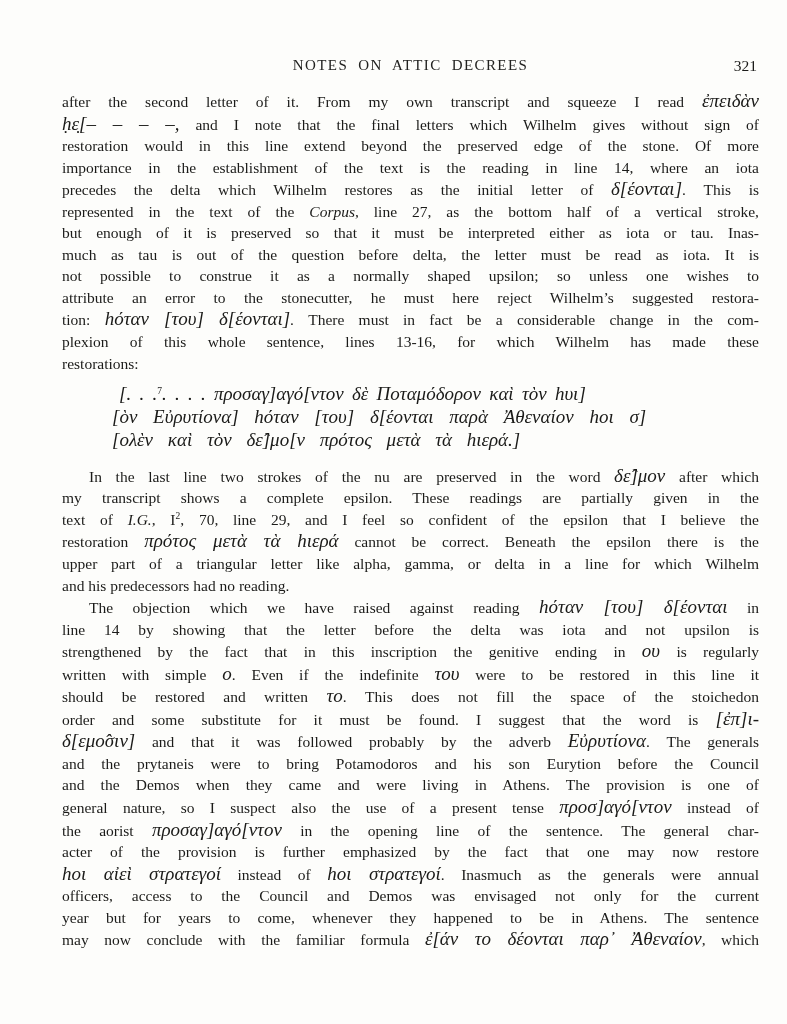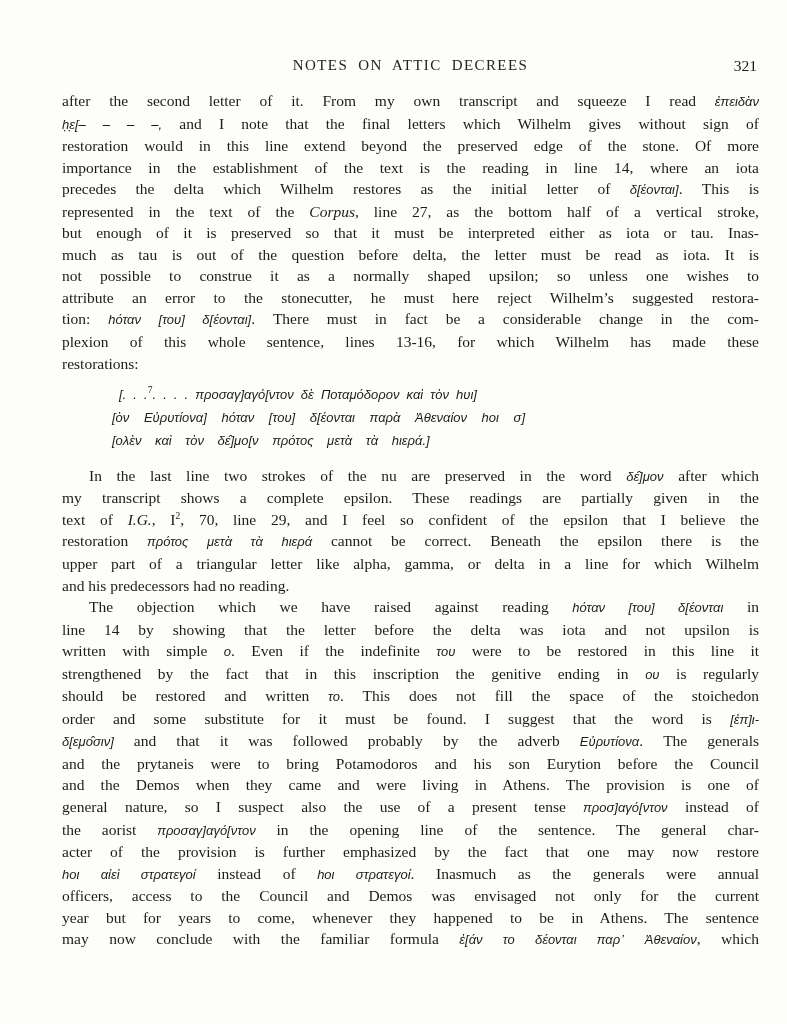--- a/index.html
+++ b/index.html
@@ -32,22 +32,22 @@
 
   .greek-block { margin: 9px 0 13px 50px; }
   .greek-block .text-line { line-height: 21.9px; }
   .greek-block .text-line:nth-child(1) { margin-left: 7px; word-spacing: 3.5px; }
   .greek-block .text-line:nth-child(2) { word-spacing: 11px; }
   .greek-block .text-line:nth-child(3) { word-spacing: 10px; }
   .greek-block .text-line:nth-child(4) { word-spacing: 2px; margin-top: 20px; }
 
   .s-g {
     font-style: italic;
-    font-family: Liberation Sans, sans-serif;
-    font-size: 13px;
+    font-family: Liberation Serif, serif;
+    font-size: 19px;
   }
   .s-i { font-style: italic; }
   .s-sup {
     vertical-align: super;
     font-size: 9.5px;
     line-height: 0;
   }
 </style>
 </head>
 <body>
@@ -82,22 +82,22 @@
         <div class="text-line just indent"><span>In the last line two strokes of the nu are preserved in the word </span><span class="s-g">δε̂]μον</span><span> after which</span></div>
         <div class="text-line just"><span>my transcript shows a complete epsilon. These readings are partially given in the</span></div>
         <div class="text-line just"><span>text of </span><span class="s-i">I.G.</span><span>, I</span><span class="s-sup">2</span><span>, 70, line 29, and I feel so confident of the epsilon that I believe the</span></div>
         <div class="text-line just"><span>restoration </span><span class="s-g">πρότος μετὰ τὰ hιερά</span><span> cannot be correct. Beneath the epsilon there is the</span></div>
         <div class="text-line just"><span>upper part of a triangular letter like alpha, gamma, or delta in a line for which Wilhelm</span></div>
         <div class="text-line"><span>and his predecessors had no reading.</span></div>
       </div>
       <div class="para">
         <div class="text-line just indent"><span>The objection which we have raised against reading </span><span class="s-g">hόταν [του] δ[έονται</span><span> in</span></div>
         <div class="text-line just"><span>line 14 by showing that the letter before the delta was iota and not upsilon is</span></div>
+        <div class="text-line just"><span>strengthened by the fact that in this inscription the genitive ending in </span><span class="s-g">ου</span><span> is regularly</span></div>
         <div class="text-line just"><span>written with simple </span><span class="s-g">ο</span><span>. Even if the indefinite </span><span class="s-g">του</span><span> were to be restored in this line it</span></div>
-        <div class="text-line just"><span>strengthened by the fact that in this inscription the genitive ending in </span><span class="s-g">ου</span><span> is regularly</span></div>
         <div class="text-line just"><span>should be restored and written </span><span class="s-g">το</span><span>. This does not fill the space of the stoichedon</span></div>
         <div class="text-line just"><span>order and some substitute for it must be found. I suggest that the word is </span><span class="s-g">[ἐπ]ι-</span></div>
         <div class="text-line just"><span class="s-g">δ[εμο̂σιν]</span><span> and that it was followed probably by the adverb </span><span class="s-g">Εὐρυτίονα</span><span>. The generals</span></div>
         <div class="text-line just"><span>and the prytaneis were to bring Potamodoros and his son Eurytion before the Council</span></div>
         <div class="text-line just"><span>and the Demos when they came and were living in Athens. The provision is one of</span></div>
         <div class="text-line just"><span>general nature, so I suspect also the use of a present tense </span><span class="s-g">προσ]αγό[ντον</span><span> instead of</span></div>
         <div class="text-line just"><span>the aorist </span><span class="s-g">προσαγ]αγό[ντον</span><span> in the opening line of the sentence. The general char-</span></div>
         <div class="text-line just"><span>acter of the provision is further emphasized by the fact that one may now restore</span></div>
         <div class="text-line just"><span class="s-g">hοι αἰεὶ στρατεγοί</span><span> instead of </span><span class="s-g">hοι στρατεγοί</span><span>. Inasmuch as the generals were annual</span></div>
         <div class="text-line just"><span>officers, access to the Council and Demos was envisaged not only for the current</span></div>

